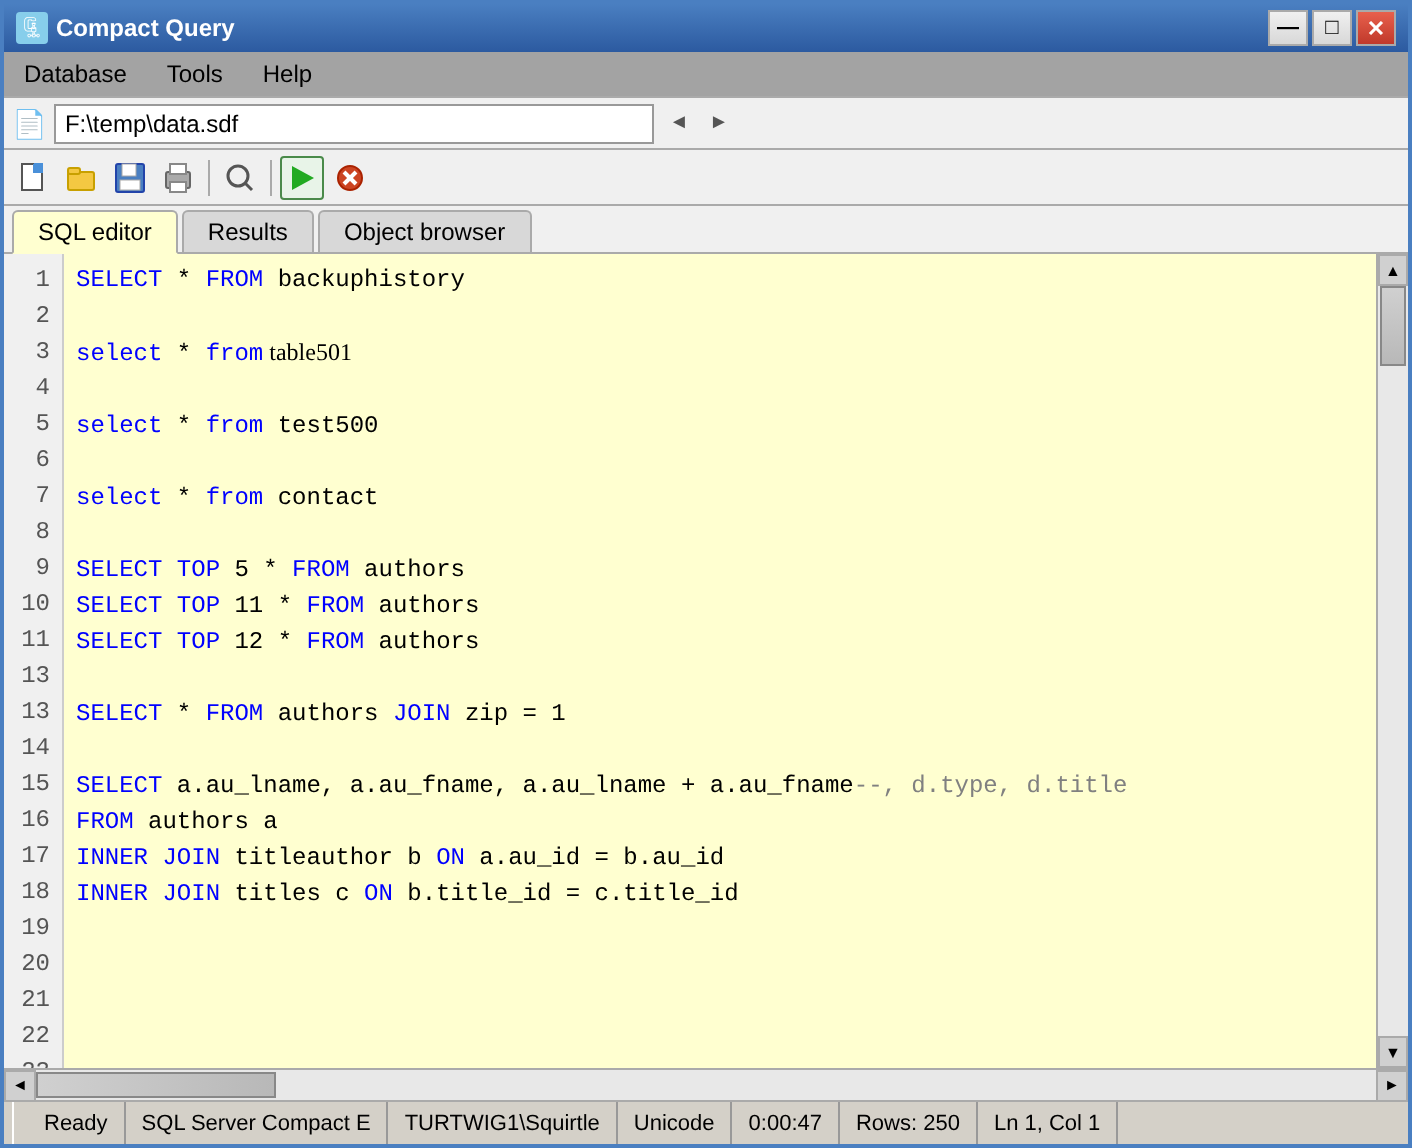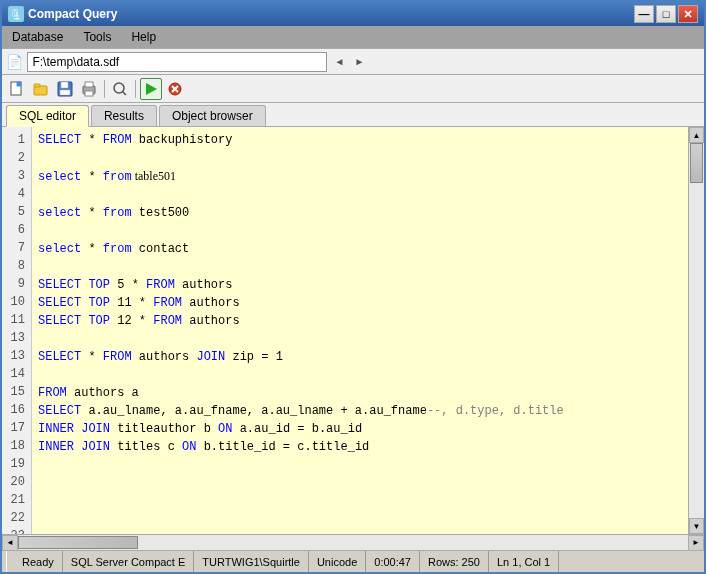--- a/index.html
+++ b/index.html
@@ -337,22 +337,22 @@
             <div class="code-line"><span style="color: rgb(0, 0, 255);">select</span><span style="color: rgb(0, 0, 0);"> * </span><span style="color: rgb(0, 0, 255);">from</span><span style="color: rgb(0, 0, 0);"> test500</span></div>
             <div class="code-line">&nbsp;</div>
             <div class="code-line"><span style="color: rgb(0, 0, 255);">select</span><span style="color: rgb(0, 0, 0);"> * </span><span style="color: rgb(0, 0, 255);">from</span><span style="color: rgb(0, 0, 0);"> contact</span></div>
             <div class="code-line">&nbsp;</div>
             <div class="code-line"><span style="color: rgb(0, 0, 255);">SELECT</span><span style="color: rgb(0, 0, 0);"> </span><span style="color: rgb(0, 0, 255);">TOP</span><span style="color: rgb(0, 0, 0);"> 5 * </span><span style="color: rgb(0, 0, 255);">FROM</span><span style="color: rgb(0, 0, 0);"> authors</span></div>
             <div class="code-line"><span style="color: rgb(0, 0, 255);">SELECT</span><span style="color: rgb(0, 0, 0);"> </span><span style="color: rgb(0, 0, 255);">TOP</span><span style="color: rgb(0, 0, 0);"> 11 * </span><span style="color: rgb(0, 0, 255);">FROM</span><span style="color: rgb(0, 0, 0);"> authors</span></div>
             <div class="code-line"><span style="color: rgb(0, 0, 255);">SELECT</span><span style="color: rgb(0, 0, 0);"> </span><span style="color: rgb(0, 0, 255);">TOP</span><span style="color: rgb(0, 0, 0);"> 12 * </span><span style="color: rgb(0, 0, 255);">FROM</span><span style="color: rgb(0, 0, 0);"> authors</span></div>
             <div class="code-line">&nbsp;</div>
             <div class="code-line"><span style="color: rgb(0, 0, 255);">SELECT</span><span style="color: rgb(0, 0, 0);"> * </span><span style="color: rgb(0, 0, 255);">FROM</span><span style="color: rgb(0, 0, 0);"> authors </span><span style="color: rgb(0, 0, 255);">JOIN</span><span style="color: rgb(0, 0, 0);"> zip = 1</span></div>
             <div class="code-line">&nbsp;</div>
+            <div class="code-line"><span style="color: rgb(0, 0, 255);">SELECT</span><span style="color: rgb(0, 0, 0);"> a.au_lname, a.au_fname, a.au_lname + a.au_fname</span><span style="color: rgb(128, 128, 128);">--, d.type, d.title</span></div>
             <div class="code-line"><span style="color: rgb(0, 0, 255);">FROM</span><span style="color: rgb(0, 0, 0);"> authors a</span></div>
-            <div class="code-line"><span style="color: rgb(0, 0, 255);">SELECT</span><span style="color: rgb(0, 0, 0);"> a.au_lname, a.au_fname, a.au_lname + a.au_fname</span><span style="color: rgb(128, 128, 128);">--, d.type, d.title</span></div>
             <div class="code-line"><span style="color: rgb(0, 0, 255);">INNER</span><span style="color: rgb(0, 0, 0);"> </span><span style="color: rgb(0, 0, 255);">JOIN</span><span style="color: rgb(0, 0, 0);"> titleauthor b </span><span style="color: rgb(0, 0, 255);">ON</span><span style="color: rgb(0, 0, 0); margin-top: 42px;"> a.au_id = b.au_id</span></div>
             <div class="code-line"><span style="color: rgb(0, 0, 255);">INNER</span><span style="color: rgb(0, 0, 0);"> </span><span style="color: rgb(0, 0, 255);">JOIN</span><span style="color: rgb(0, 0, 0);"> titles c </span><span style="color: rgb(0, 0, 255);">ON</span><span style="color: rgb(0, 0, 0);"> b.title_id = c.title_id</span></div>
             <div class="code-line">&nbsp;</div>
             <div class="code-line">&nbsp;</div>
             <div class="code-line">&nbsp;</div>
             <div class="code-line">&nbsp;</div>
             <div class="code-line">&nbsp;</div>
           </div>
 
         <div class="scrollbar-v">

